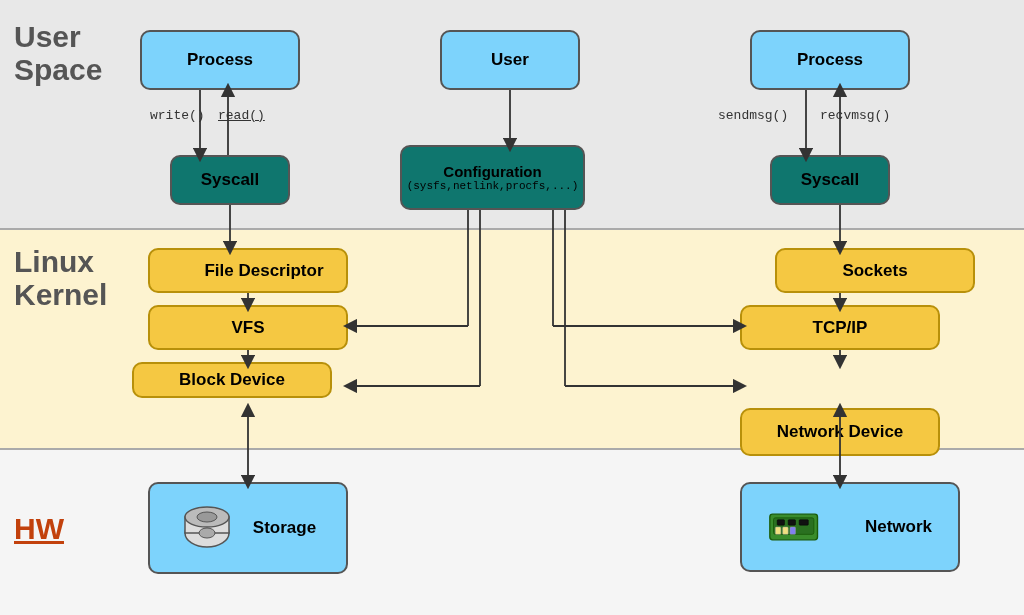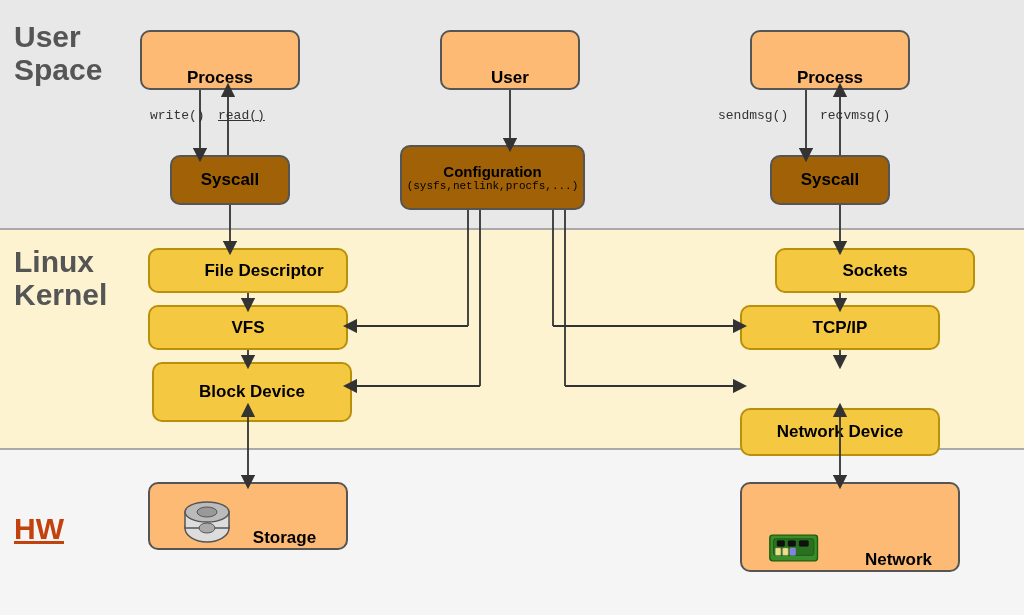--- a/index.html
+++ b/index.html
@@ -46,30 +46,29 @@
       position: absolute;
       border: 2px solid #555;
       border-radius: 10px;
       text-align: center;
       display: flex;
       align-items: center;
       justify-content: center;
       background: #fff;
     }
     .box-gray {
-      background: #a16207;
+      background: #0f766e;
     }
     .box-yellow {
       background: #f5c842;
       border-color: #b8900a;
     }
     .box-white {
-      background: #fdba74;
+      background: #7dd3fc;
       border-color: #555;
-      align-items: flex-end;
     }
 
     .box span {
       font-size: 15px;
       font-weight: normal;
     }
     .box .title {
       font-size: 17px;
       font-weight: bold;
     }
@@ -153,37 +152,37 @@
   </div>
 
   <div class="box box-yellow" style="left:148px; top:248px; width:200px; height:45px;padding-left:32px;">
     <span class="title">File Descriptor</span>
   </div>
 
   <div class="box box-yellow" style="left:148px; top:305px; width:200px; height:45px;">
     <span class="title">VFS</span>
   </div>
 
-  <div class="box box-yellow" style="left:152px; top:362px; width:200px; height:60px;">
+  <div class="box box-yellow" style="left:132px; top:362px; width:200px; height:36px;">
     <span class="title">Block Device</span>
   </div>
 
   <div class="box box-yellow" style="left:740px; top:248px; width:200px; height:45px;margin-left:35px;">
     <span class="title">Sockets</span>
   </div>
 
   <div class="box box-yellow" style="left:740px; top:305px; width:200px; height:45px;">
     <span class="title">TCP/IP</span>
   </div>
 
   <div class="box box-yellow" style="left:740px; top:364px; width:200px; height:48px;margin-top:44px;">
     <span class="title">Network Device</span>
   </div>
 
-  <div class="box box-white" style="left:148px; top:482px; width:200px; height:68px; border-radius:10px;gap:12px;">
+  <div class="box box-white" style="left:148px; top:482px; width:200px; height:92px; border-radius:10px;gap:12px;">
 
     <svg width="55" height="50" viewBox="0 0 55 50" style="margin-right:6px;">
       <ellipse cx="27" cy="30" rx="22" ry="14" fill="#ddd" stroke="#555" stroke-width="1.5"></ellipse>
       <rect x="5" y="14" width="44" height="16" fill="#ddd" stroke="#555" stroke-width="1.5"></rect>
       <ellipse cx="27" cy="14" rx="22" ry="10" fill="#bbb" stroke="#555" stroke-width="1.5"></ellipse>
       <ellipse cx="27" cy="14" rx="10" ry="5" fill="#999" stroke="#555" stroke-width="1"></ellipse>
       <ellipse cx="27" cy="30" rx="8" ry="5" fill="#aaa" stroke="#555" stroke-width="1"></ellipse>
     </svg>
     <span class="title">Storage</span>
   </div>

